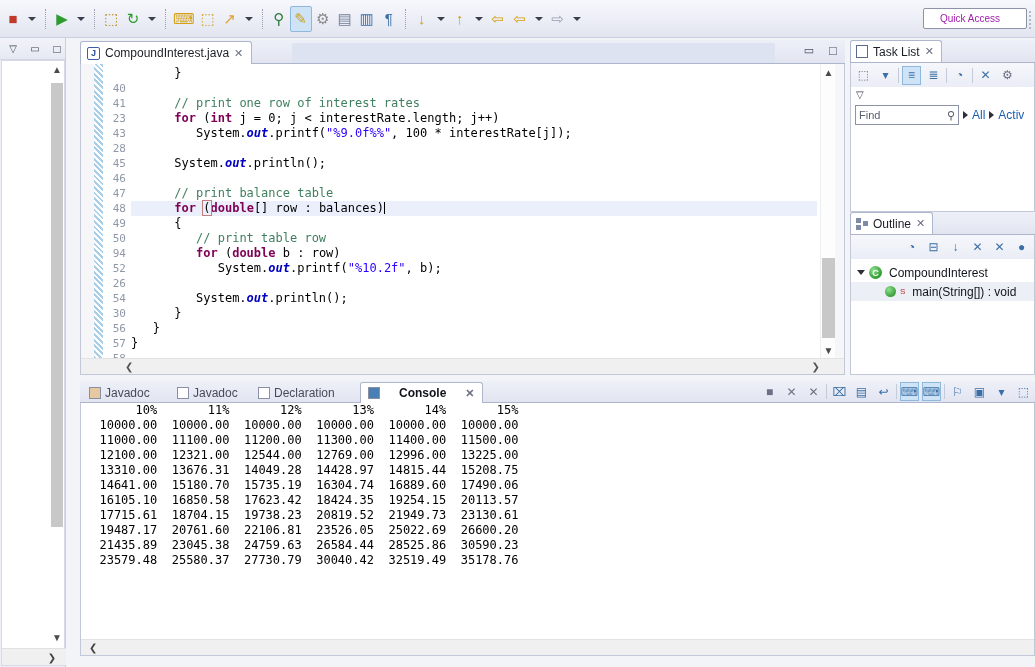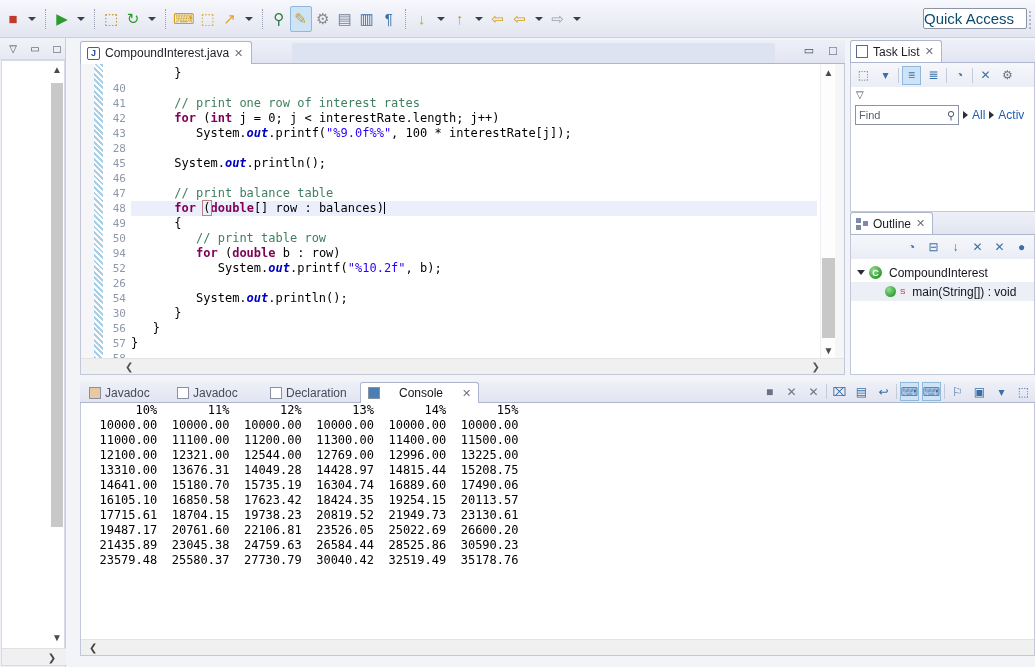--- a/index.html
+++ b/index.html
@@ -22,21 +22,21 @@
   .tb-item { display:flex; align-items:center; justify-content:center;
     height:26px; min-width:22px; padding:0 2px; cursor:default; }
   .tb-item.pressed { background:#cfe3f7; border:1px solid #8fb8dd; border-radius:2px; }
   .tb-sep { width:1px; height:20px; margin:0 5px;
     border-left:1px dotted #9aa0b4; }
   .caret { width:0;height:0;border-left:4px solid transparent;
     border-right:4px solid transparent;border-top:4px solid #3b3f4c; margin:0 4px; }
   .quick-access {
     position:absolute; right:8px; top:8px; width:104px; height:21px;
     border:1px solid #8d93a6; background:#fff; border-radius:2px;
-    font-size:15px; color:#0c4a6e; padding:2px 0; line-height:16px;
+    font-size:10px; color:#a21caf; padding:2px 16px; line-height:16px;
   }
   .qa-grip { position:absolute; right:2px; top:9px; width:4px; height:20px; }
   .qa-grip i { display:block; width:2px;height:2px;background:#b3b8c8;margin:2px 0; }
 
   
   .left-bar {
     position:absolute; left:0; top:38px; width:66px; height:629px;
     background:#eef0f7; border-right:1px solid #c9cee0;
   }
   .left-bar-head {
@@ -152,21 +152,21 @@
      background:radial-gradient(circle at 35% 32%, #8fe08f, #3aa03a 70%); }
   .sel-row { background:#eceff5; }
 
   
   .console-panel { position:absolute; left:80px; top:381px; width:955px; height:275px; }
   .con-tabs { position:relative; height:22px;
     background:linear-gradient(to bottom,#eef0f8,#e2e5f1); border-bottom:1px solid #aeb6cd; }
   .ctab { display:flex; align-items:center; gap:4px; height:21px; padding:0 7px;
     font-size:12px; color:#464b5c; position:absolute; top:1px; }
   .ctab.active { background:#ffffff; border:1px solid #aeb6cd; border-bottom:none;
-    border-radius:3px 3px 0 0; color:#11131b; font-weight:normal;gap:19px; }
+    border-radius:3px 3px 0 0; color:#11131b; font-weight:bold;gap:19px; }
   .con-tools { position:absolute; right:2px; top:1px; display:flex; align-items:center; gap:3px; }
   .ct { width:19px;height:19px;display:flex;align-items:center;justify-content:center; }
   .ct.pressed { background:#cfe3f7; border:1px solid #8fb8dd; }
   .con-body { position:absolute; left:0; top:22px; width:955px; height:253px;
      background:#ffffff; border:1px solid #c3c8d8; border-top:none; }
   .con-head { font-size:12px; color:#111; padding:3px 0 1px 4px; font-family:"Liberation Sans",sans-serif; }
   .con-out { font-family:"DejaVu Sans Mono", monospace; font-size:12px; color:#000;
      white-space:pre; padding-left:4px; line-height:15px; }
   .con-hbar { position:absolute; left:0; bottom:0; width:953px; height:16px;
      background:#f0f0f0; border-top:1px solid #e3e3e3; display:flex; align-items:center; }
@@ -289,21 +289,21 @@
         <span class="pb" style="color:#4a5167;font-size:13px;">□</span>
       </div>
     </div>
     <div class="editor-body">
       <div class="ann-ruler"></div>
       <div class="fold-bar"></div>
       <div class="gutter" id="gutter-host">
           <div></div>
           <div>40</div>
           <div>41</div>
-          <div>42</div>
+          <div>23</div>
           <div>43</div>
           <div>28</div>
           <div>45</div>
           <div>46</div>
           <div>47</div>
           <div>48</div>
           <div>49</div>
           <div>50</div>
           <div>94</div>
           <div>52</div>
@@ -404,21 +404,21 @@
   <div class="console-panel">
     <div class="con-tabs" id="con-tabs-host">
         <div class="ctab" style="left: 2px;">
           <span style="width: 12px; height: 12px; display: inline-block; border: 1px solid rgb(138, 144, 164); background: rgb(232, 200, 160);"></span>
           <span>Javadoc</span>
         </div>
         <div class="ctab" style="left: 90px;">
           <span style="width: 12px; height: 12px; display: inline-block; border: 1px solid rgb(138, 144, 164); background: rgb(255, 255, 255);"></span>
           <span>Javadoc</span>
         </div>
-        <div class="ctab" style="left: 183px;">
+        <div class="ctab" style="left: 171px;">
           <span style="width: 12px; height: 12px; display: inline-block; border: 1px solid rgb(138, 144, 164); background: rgb(255, 255, 255);"></span>
           <span>Declaration</span>
         </div>
         <div class="ctab active" style="left: 280px;">
           <span style="width: 12px; height: 12px; display: inline-block; border: 1px solid rgb(138, 144, 164); background: rgb(74, 127, 181);"></span>
           <span>Console</span>
           <span class="close-x">✕</span>
         </div>
         <div class="con-tools">
           <div class="ct" style="font-size: 12px; color: rgb(107, 113, 131);">■</div>

